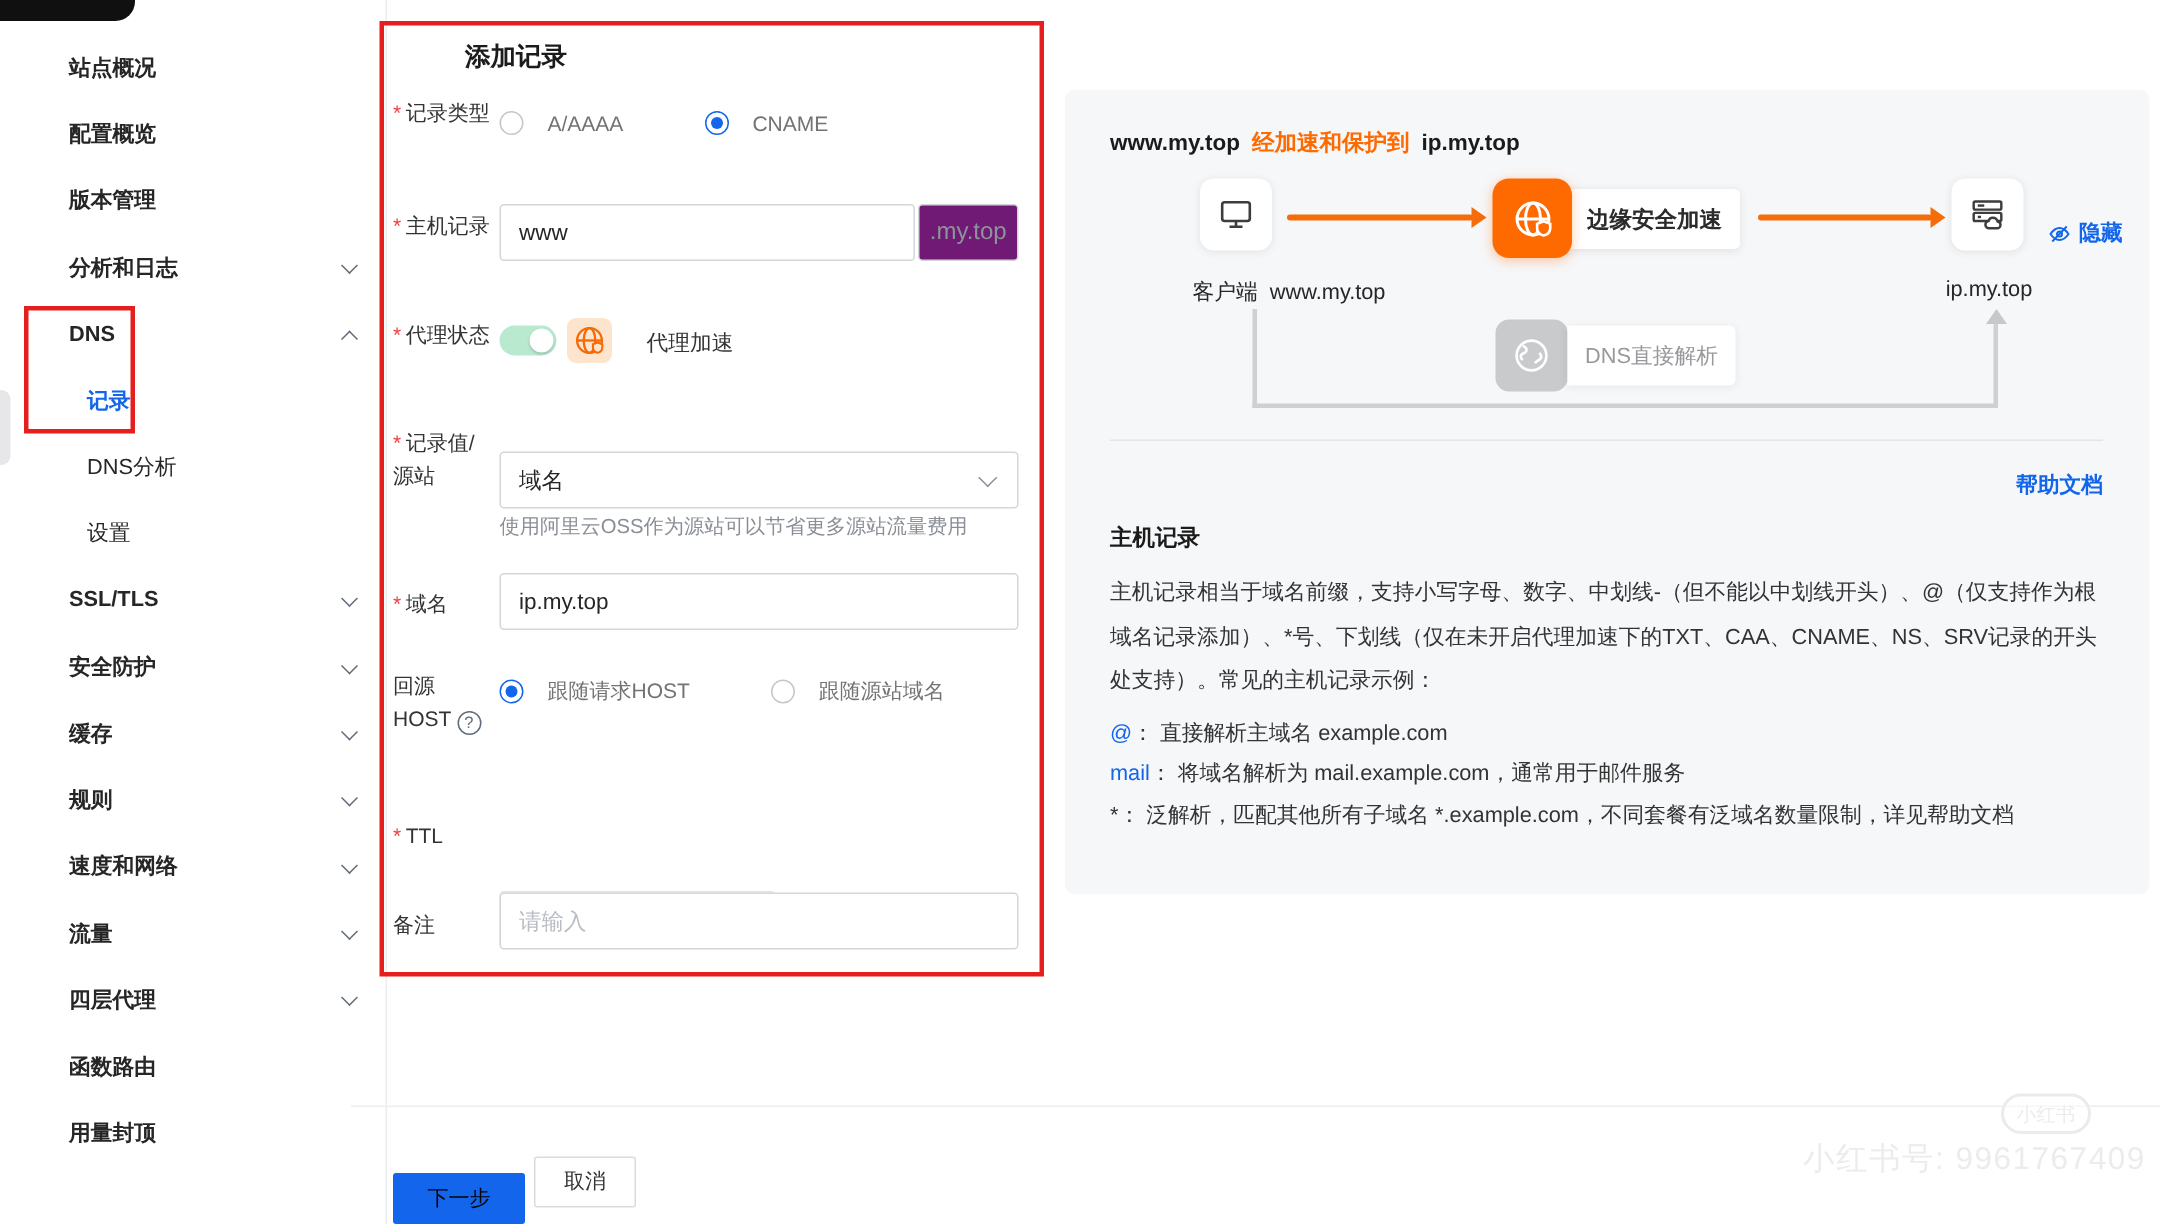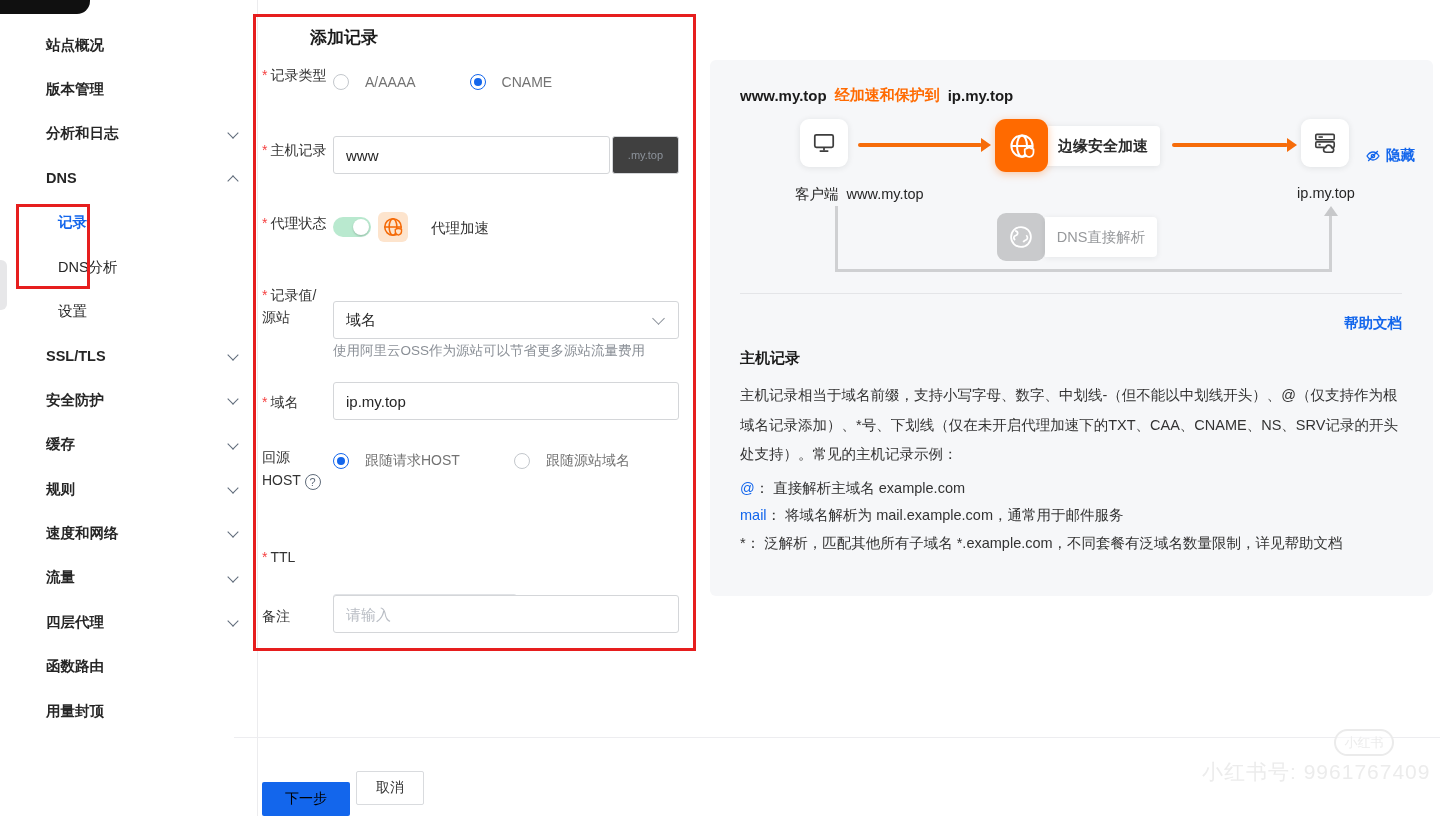--- a/index.html
+++ b/index.html
@@ -28,22 +28,22 @@
 
   
   .form-redbox { left:253px; top:14px; width:443px; height:637px; border:3px solid #e61e1e;
     z-index:4; pointer-events:none; }
   .form-title { left:262px; top:26px; font-size:17px; font-weight:700; color:#1b1b1b;margin-left:48px; }
   .f-label { width:66px; font-size:14px; color:#333; line-height:1.6; }
   .req { color:#f53f3f; margin-right:3px; }
   .t-input { border:1px solid #d4d6d9; border-radius:3px; background:#fff; height:38px;
     font-size:15px; color:#262626; padding:0 12px; font-family:inherit; outline:none; width:100%; }
   .t-input::placeholder { color:#b9bdc4; }
-  .addon { border:1px solid #d4d6d9; border-radius:3px; background:#404040; height:38px;
-    display:flex; align-items:center; justify-content:center; color:#8d939b; font-size:11px; }
+  .addon { border:1px solid #d4d6d9; border-radius:3px; background:#701a75; height:38px;
+    display:flex; align-items:center; justify-content:center; color:#8d939b; font-size:16px; }
   .selectbox { border:1px solid #d4d6d9; border-radius:3px; background:#fff; height:38px;
     display:flex; align-items:center; padding:0 12px; font-size:15px; color:#262626;
     position:relative; cursor:pointer; }
   .sel-chev { width:9px; height:9px; border-right:1.6px solid #8a9099; border-bottom:1.6px solid #8a9099;
     transform:rotate(45deg); position:absolute; right:15px; top:12px; }
   .selectbox.disabled { background:#f5f6f7; color:#b4b8bf; border-color:#e1e3e6; cursor:default; }
   .selectbox.disabled .sel-chev { border-color:#c3c7cc; }
   .radio-row { display:flex; align-items:center; gap:16px; font-size:14px; color:#737373; }
   .radio { width:16px; height:16px; border-radius:50%; border:1.5px solid #c3c7cc; background:#fff;
     display:inline-block; position:relative; flex:0 0 auto; cursor:pointer; }
@@ -113,20 +113,23 @@
   svg { display:block; }
 </style>
 </head>
 <body>
 
 <nav class="abs sidebar">
   <div class="side-item">
       <span>站点概况</span>
     </div>
   <div class="side-item">
+      <span>配置概览</span>
+    </div>
+  <div class="side-item">
       <span>版本管理</span>
     </div>
   <div class="side-item">
       <span>分析和日志</span>
       <span class="chev"></span>
     </div>
   <div class="side-item">
       <span>DNS</span>
       <span class="chev up"></span>
     </div>

